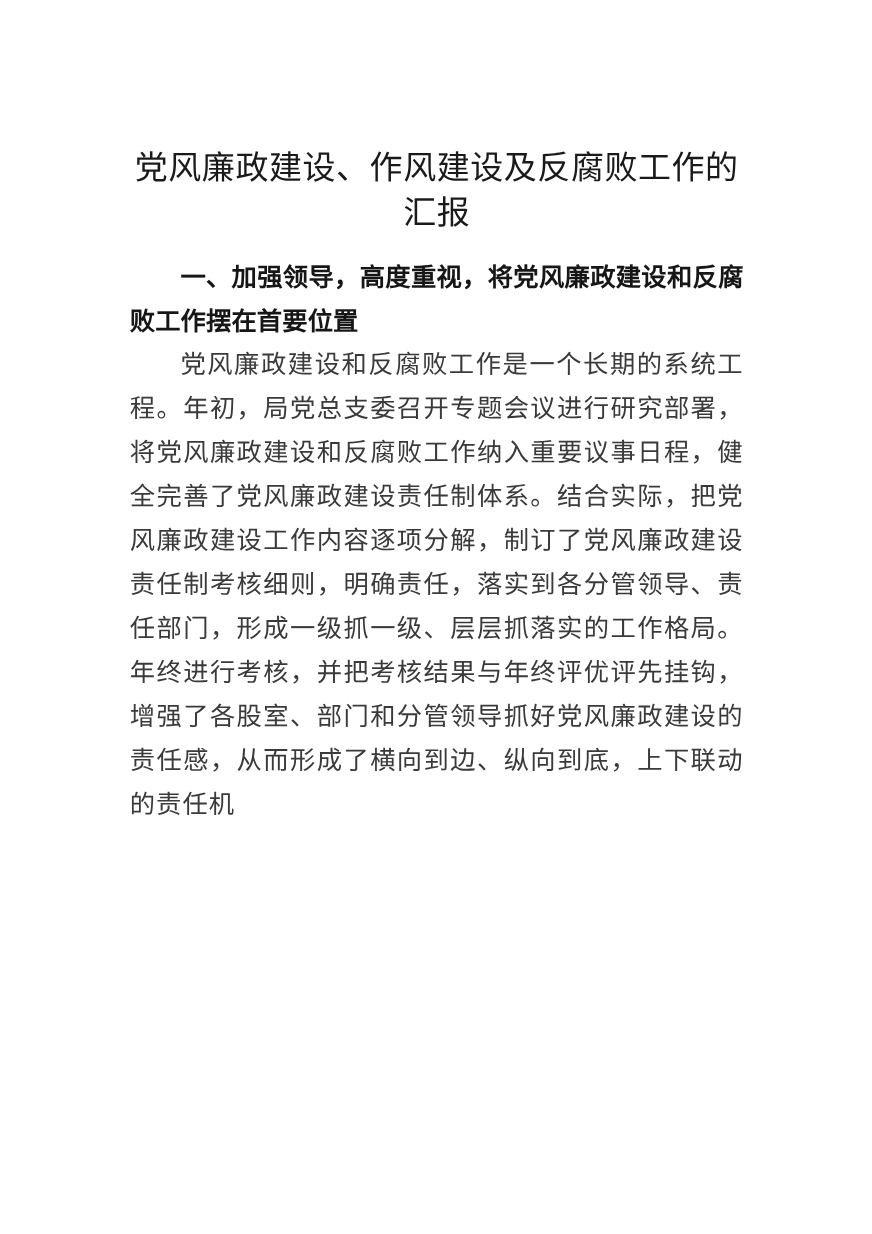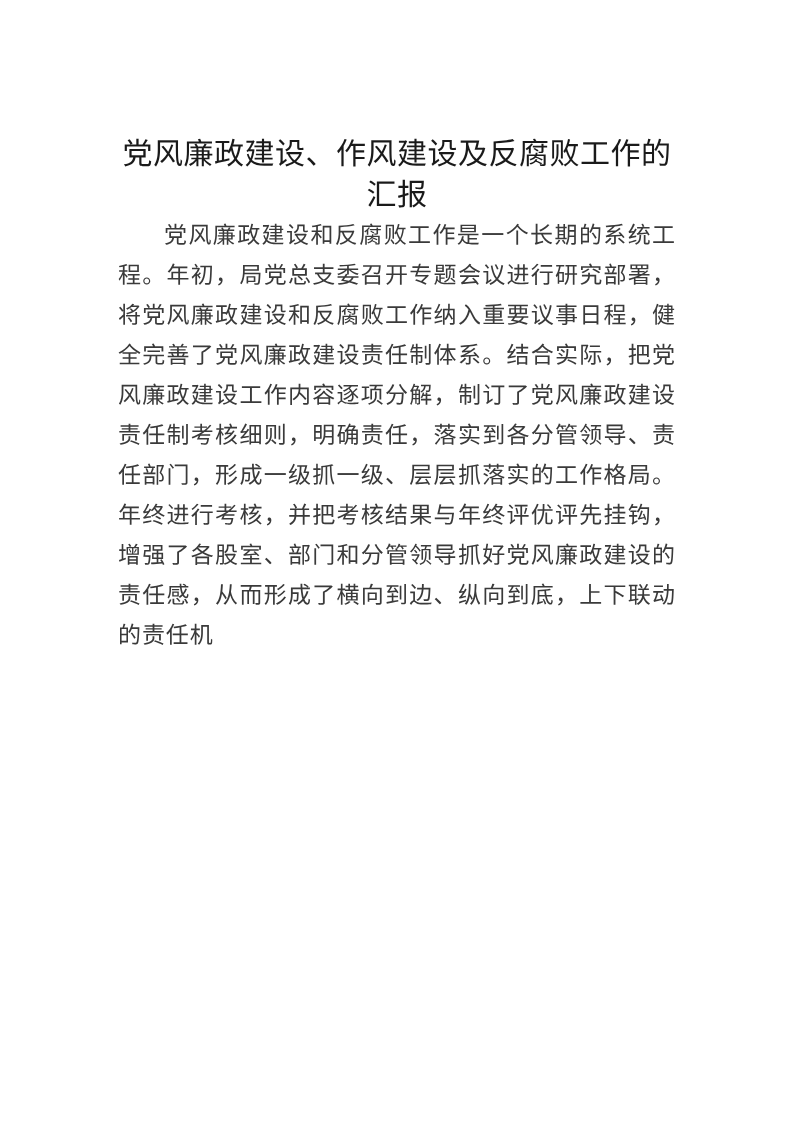--- a/index.html
+++ b/index.html
@@ -82,17 +82,18 @@
 </style>
 </head>
 <body>
 
 <div class="page">
   <div class="content">
 
     <h1 class="doc-title">党风廉政建设、作风建设及反腐败工作的汇报</h1>
 
 
+    <h2 class="section-heading">一、加强领导，高度重视，将党风廉政建设和反腐败工作摆在首要位置</h2>
 
     <p class="body-para after-heading">党风廉政建设和反腐败工作是一个长期的系统工程。年初，局党总支委召开专题会议进行研究部署，将党风廉政建设和反腐败工作纳入重要议事日程，健全完善了党风廉政建设责任制体系。结合实际，把党风廉政建设工作内容逐项分解，制订了党风廉政建设责任制考核细则，明确责任，落实到各分管领导、责任部门，形成一级抓一级、层层抓落实的工作格局。年终进行考核，并把考核结果与年终评优评先挂钩，增强了各股室、部门和分管领导抓好党风廉政建设的责任感，从而形成了横向到边、纵向到底，上下联动的责任机</p>
 
   </div>
 </div>
 
 </body></html>

